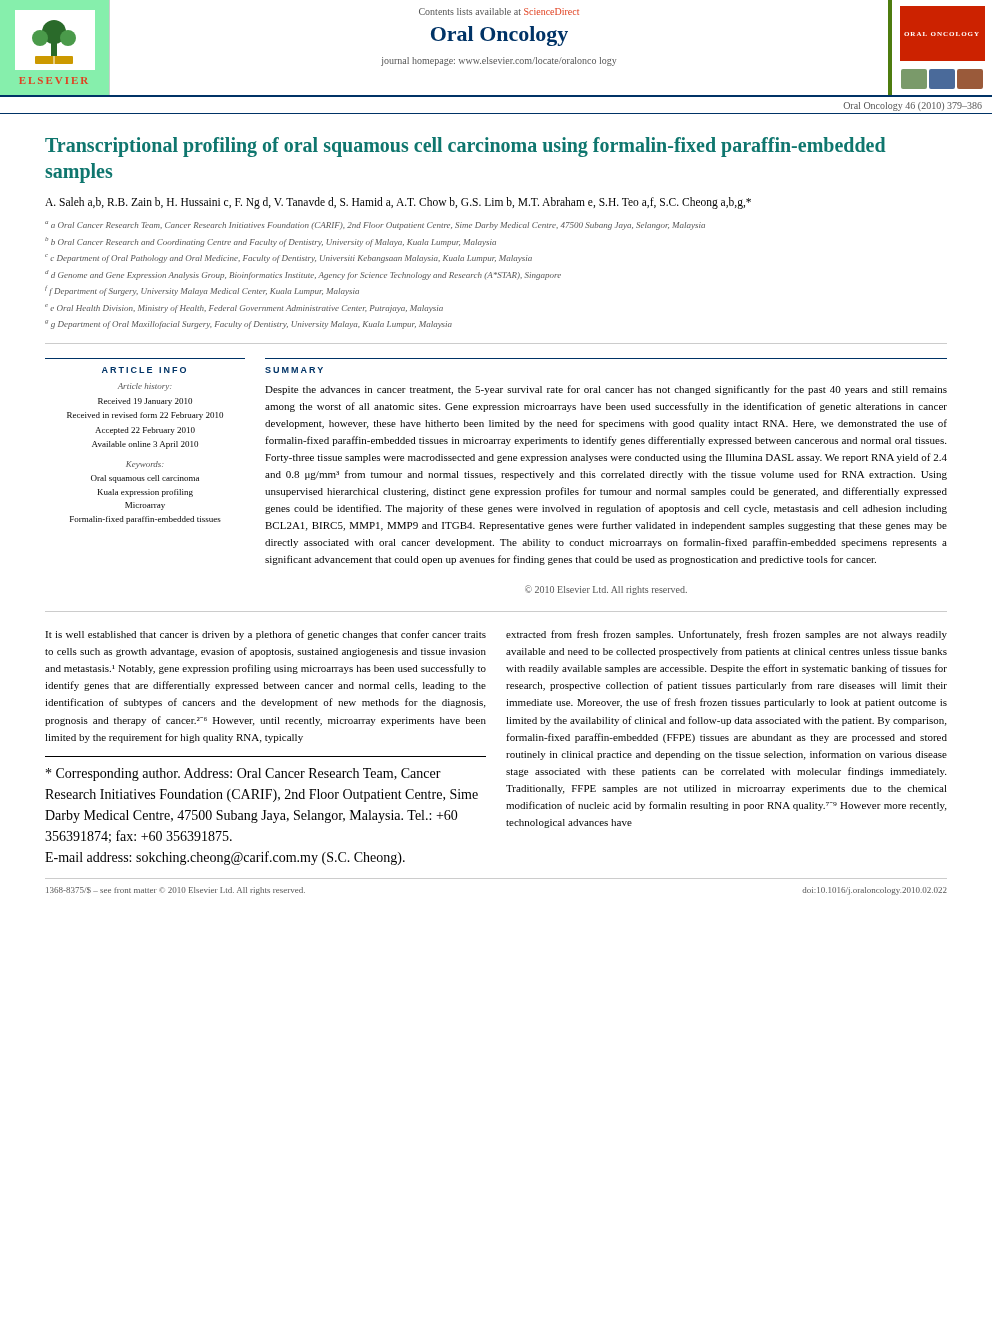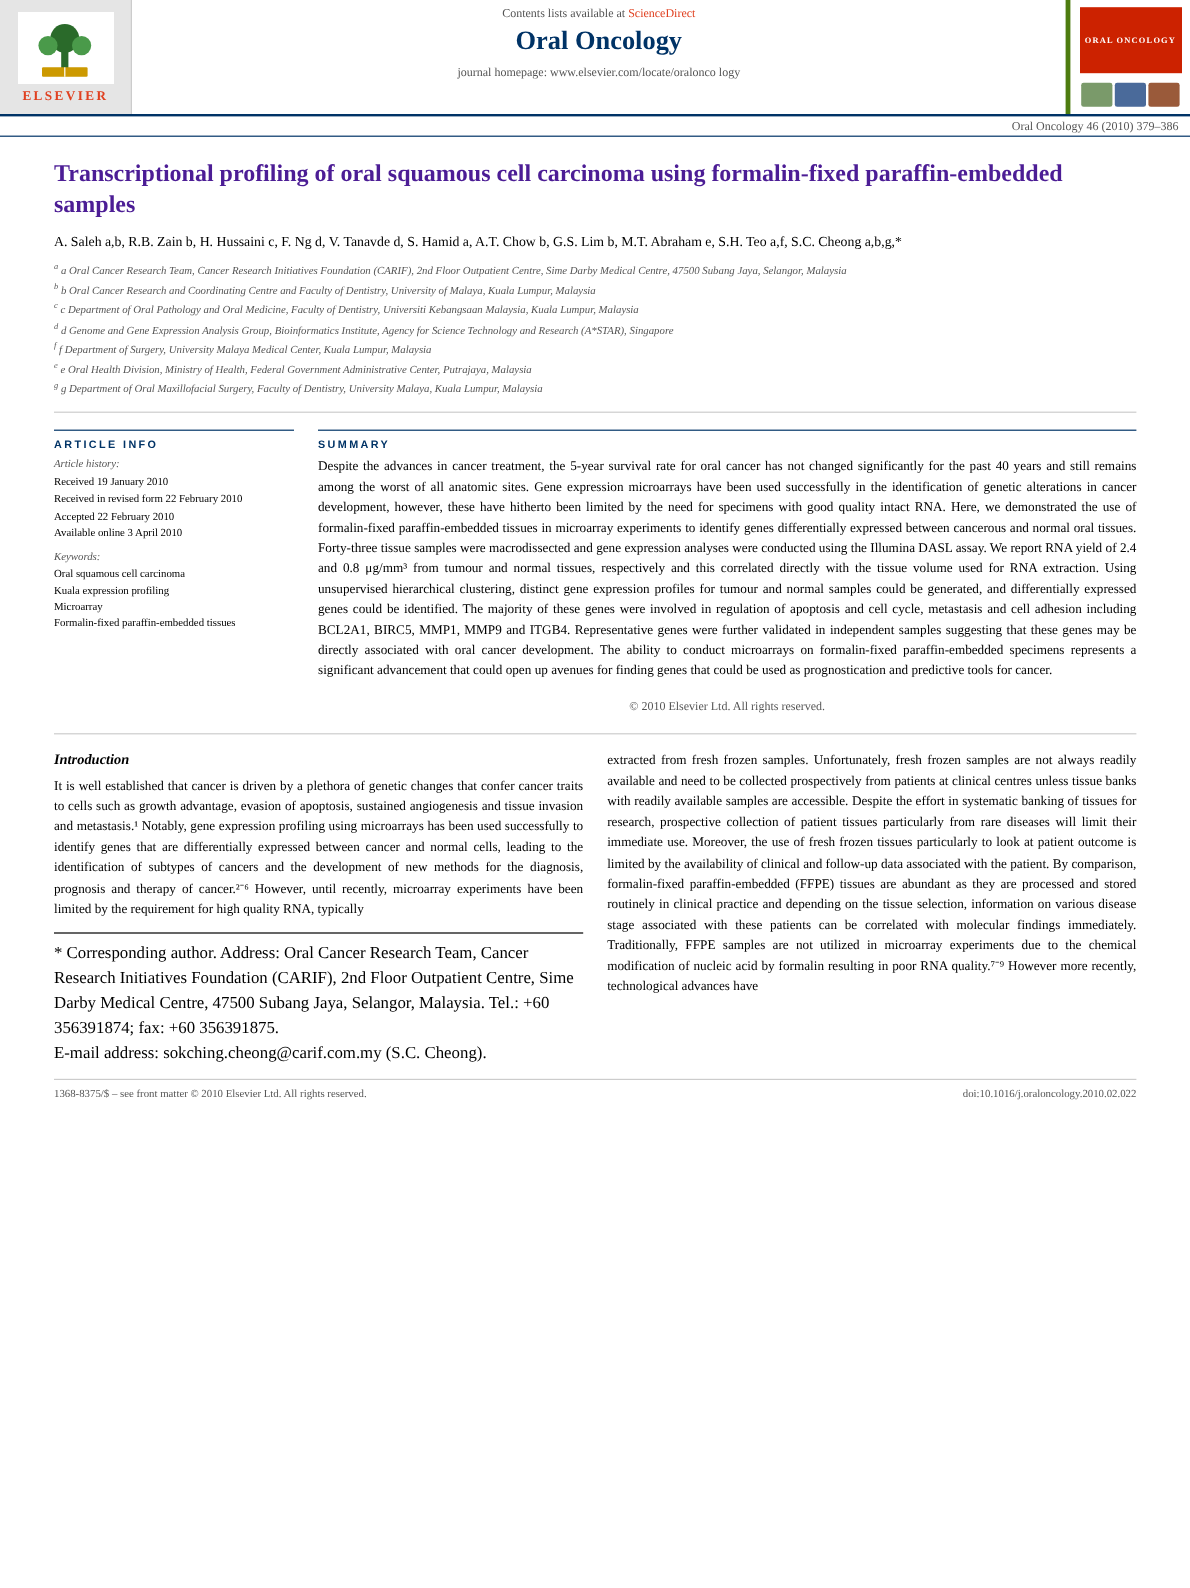--- a/index.html
+++ b/index.html
@@ -20,21 +20,21 @@
 
     
     .journal-header {
       display: flex;
       align-items: stretch;
       border-bottom: 2px solid #003366;
       margin-bottom: 0;
     }
     .elsevier-logo-area {
       width: 110px;
-      background: #e5e5e5;
+      background: #86efac;
       display: flex;
       flex-direction: column;
       align-items: center;
       justify-content: center;
       padding: 8px;
       border-right: 1px solid #ccc;
     }
     .elsevier-logo {
       width: 80px;
       height: 60px;
@@ -117,21 +117,21 @@
 
     
     .main-content {
       padding: 18px 45px 20px;
     }
 
     
     .article-title {
       font-size: 20px;
       font-weight: bold;
-      color: #4c1d95;
+      color: #0f766e;
       margin-bottom: 10px;
       line-height: 1.3;
       font-family: 'Times New Roman', Times, serif;
     }
 
     
     .authors-line {
       font-size: 11.5px;
       color: #000;
       margin-bottom: 6px;
@@ -158,20 +158,21 @@
 
     
     .two-col {
       display: flex;
       gap: 20px;
       margin-bottom: 16px;
     }
     .left-col {
       width: 200px;
       flex-shrink: 0;
+      text-align: center;
     }
     .right-col {
       flex: 1;
     }
 
     
     .article-info-section {
       border-top: 1px solid #003366;
       padding-top: 6px;
     }
@@ -385,21 +386,20 @@
           <div class="copyright-line">© 2010 Elsevier Ltd. All rights reserved.</div>
         </div>
       </div>
     </div>
 
     <hr class="section-divider">
 
     <div class="body-two-col">
 
       <div class="body-left">
-        <div class="intro-heading">Introduction</div>
         <div class="body-text">
           <p>It is well established that cancer is driven by a plethora of genetic changes that confer cancer traits to cells such as growth advantage, evasion of apoptosis, sustained angiogenesis and tissue invasion and metastasis.¹ Notably, gene expression profiling using microarrays has been used successfully to identify genes that are differentially expressed between cancer and normal cells, leading to the identification of subtypes of cancers and the development of new methods for the diagnosis, prognosis and therapy of cancer.²⁻⁶ However, until recently, microarray experiments have been limited by the requirement for high quality RNA, typically</p>
         </div>
 
         <div class="footnotes">
           <div class="footnote-text">* Corresponding author. Address: Oral Cancer Research Team, Cancer Research Initiatives Foundation (CARIF), 2nd Floor Outpatient Centre, Sime Darby Medical Centre, 47500 Subang Jaya, Selangor, Malaysia. Tel.: +60 356391874; fax: +60 356391875.</div>
           <div class="footnote-text">
             <span>E-mail address: sokching.cheong@carif.com.my (S.C. Cheong).</span>
           </div>
         </div>

